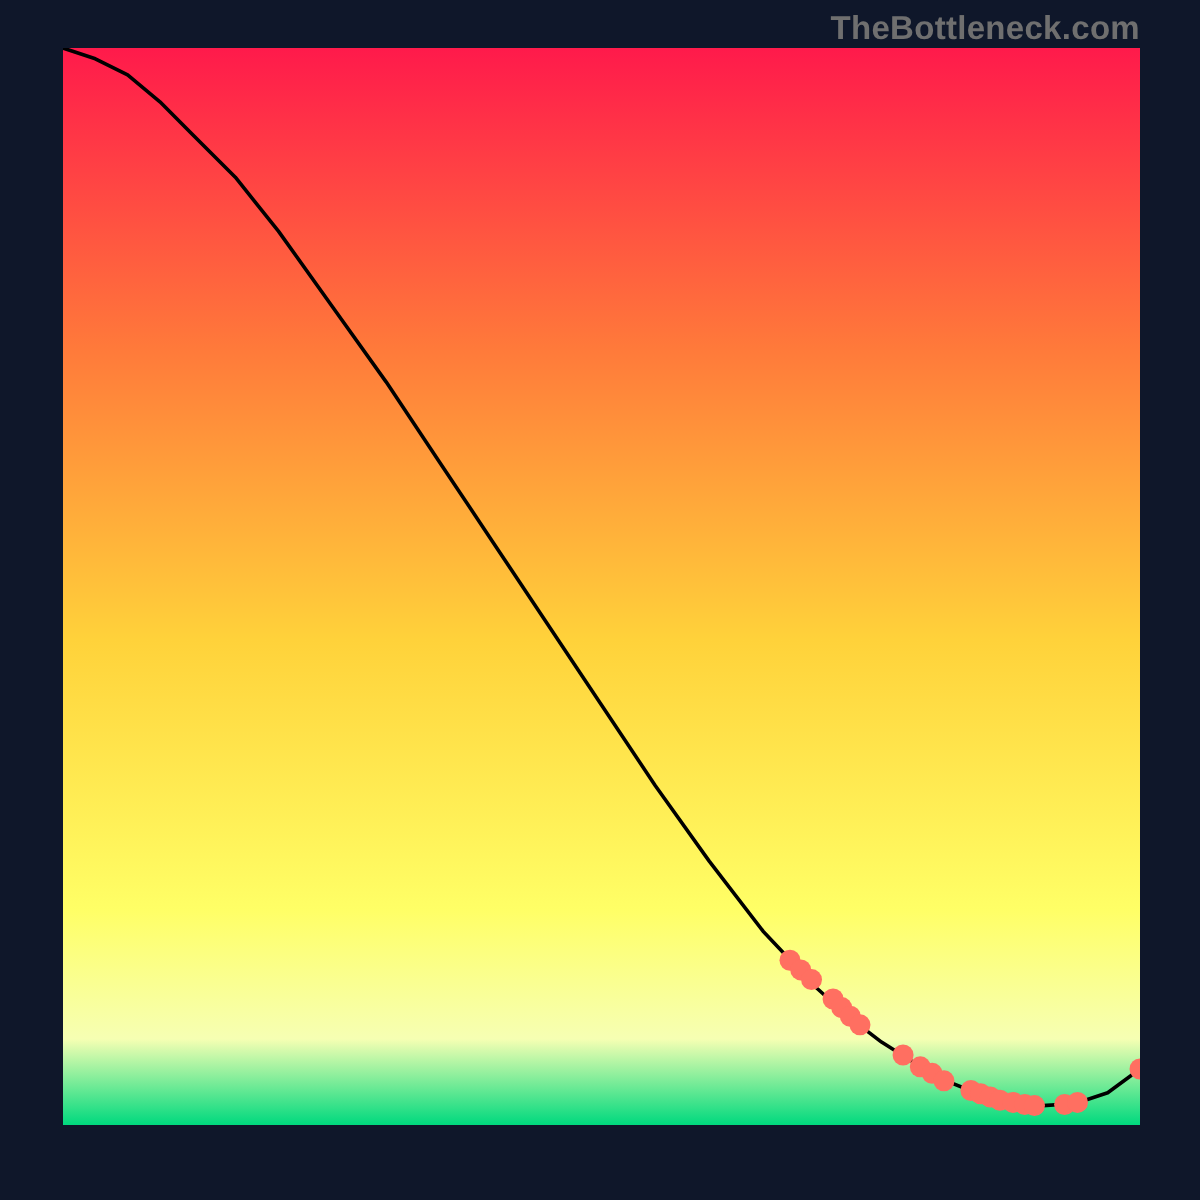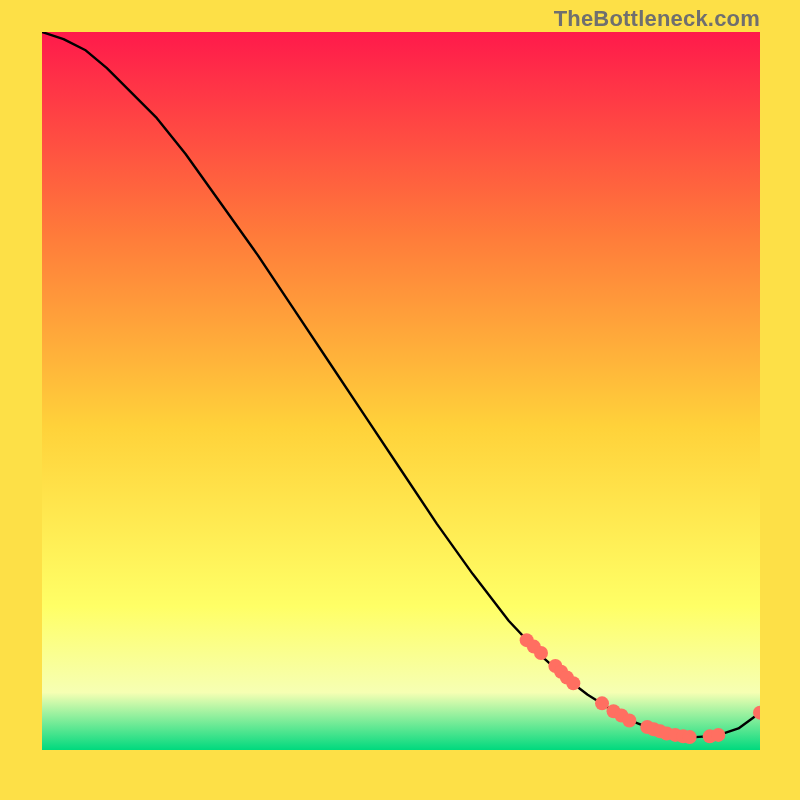--- a/index.html
+++ b/index.html
@@ -7,21 +7,21 @@
     padding: 0;
     width: 800px;
     height: 800px;
     background: #000;
     overflow: hidden;
   }
   .stage {
     position: relative;
     width: 800px;
     height: 800px;
-    background: #fde047;
+    background: #0f172a;
     text-decoration: underline;
   }
   .plot {
     position: absolute;
     left: 42px;
     top: 32px;
     width: 718px;
     height: 718px;
   }
   .plot svg {

